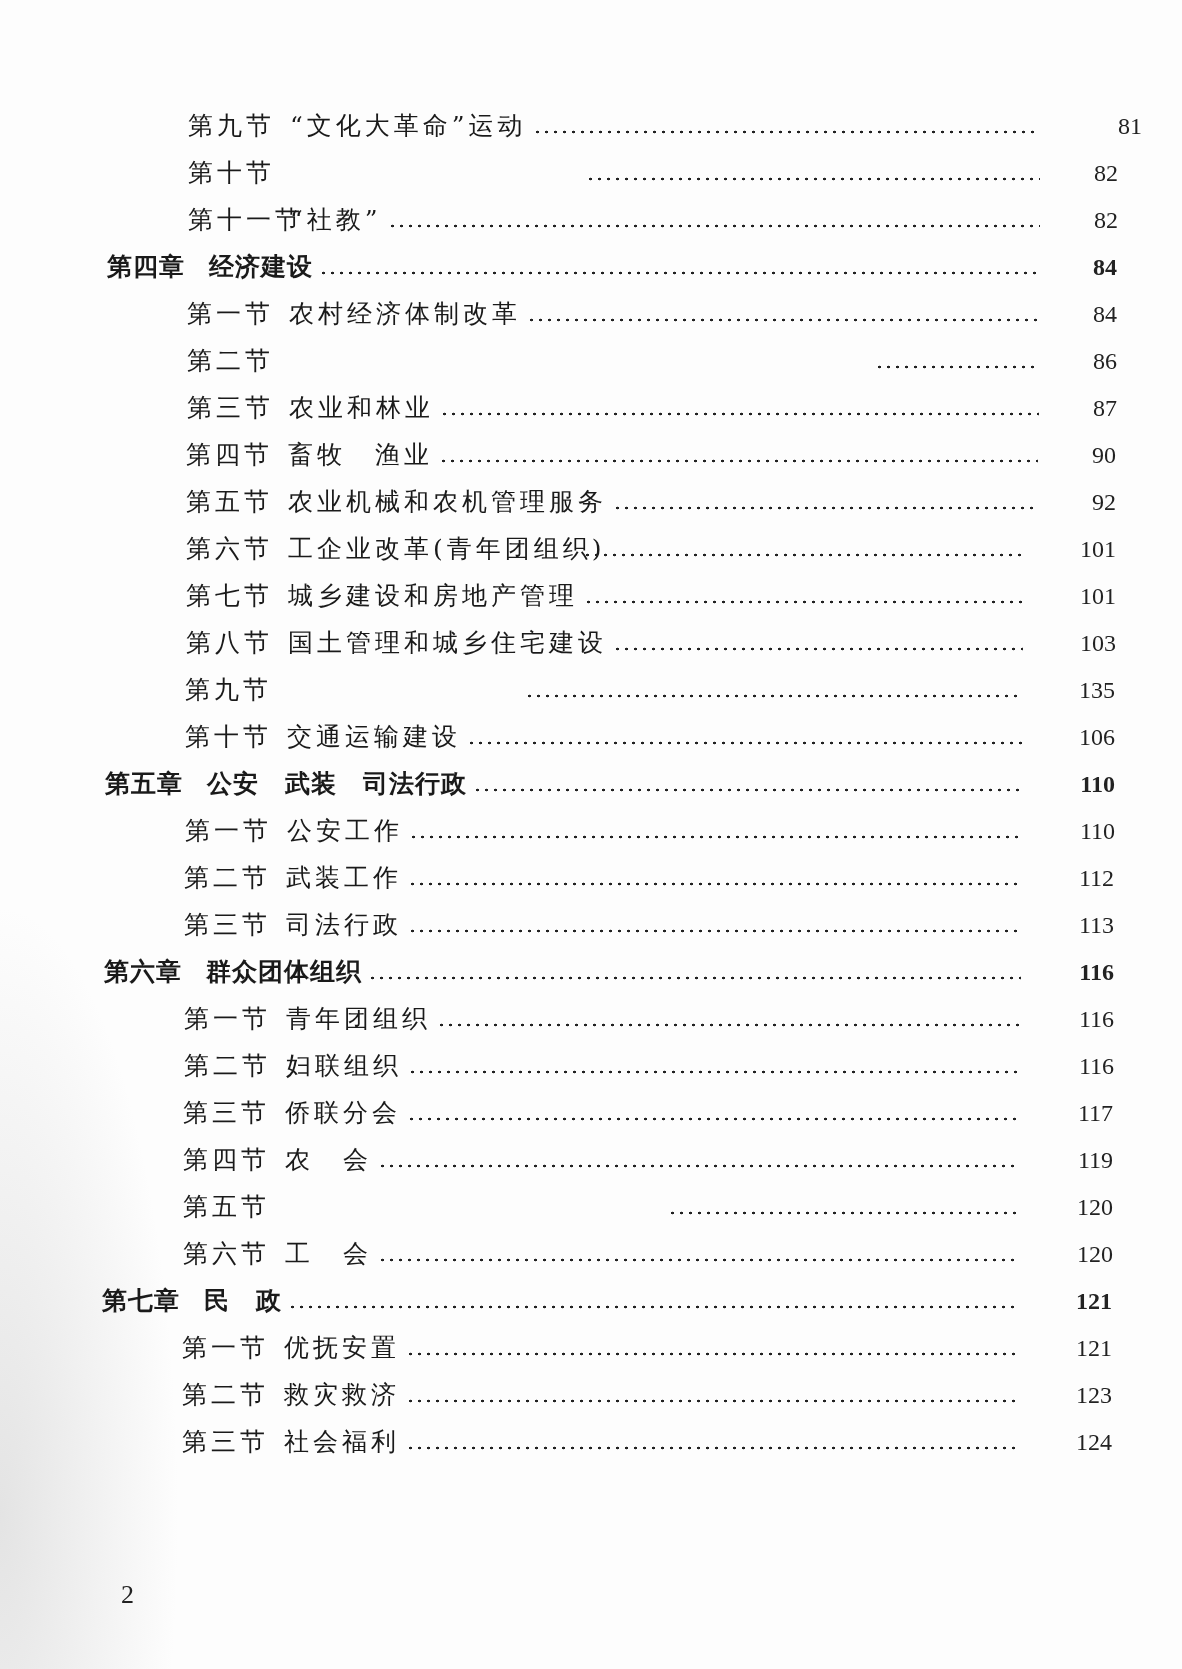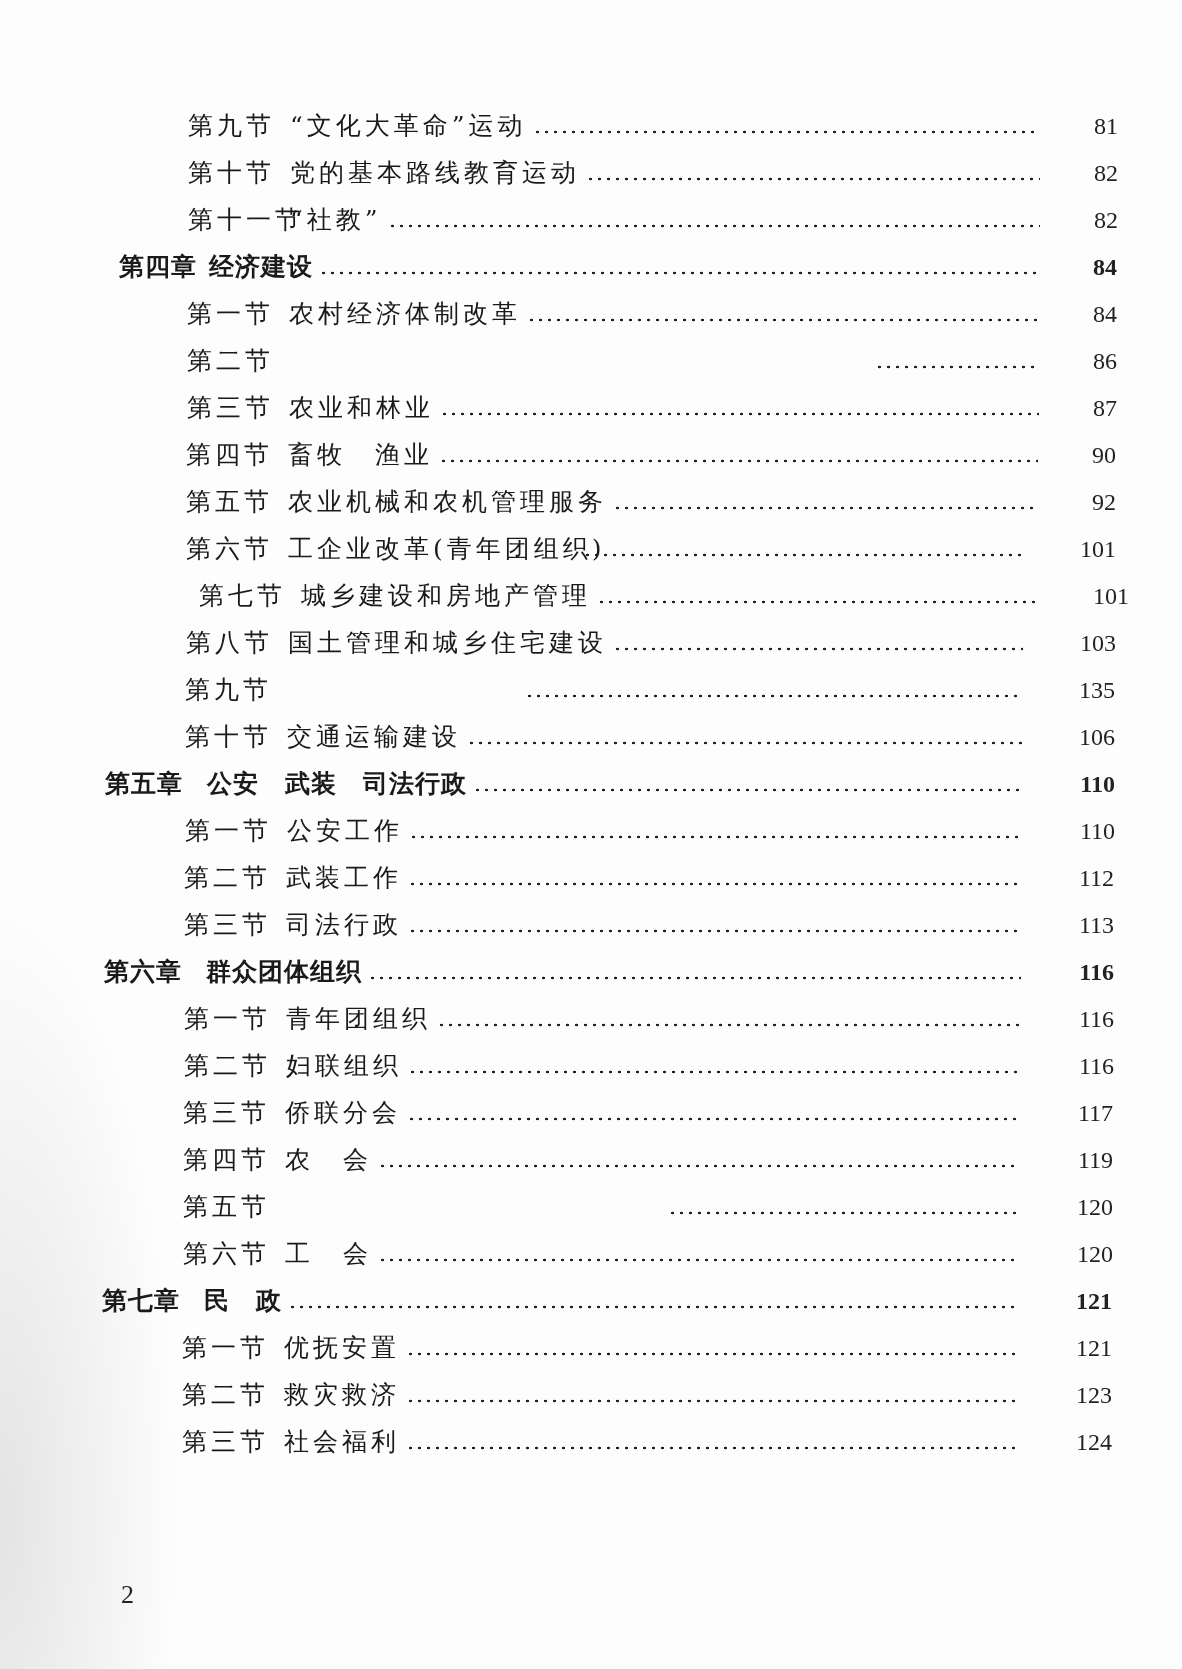--- a/index.html
+++ b/index.html
@@ -84,36 +84,35 @@
 </head>
 <body>
 
 <div class="page">
   <div class="speckle-left"></div>
   <div class="toc" id="toc">
       <div class="row section" style="top: 0px; left: 188px; width: 912px;">
         <span class="label" style="width: 102px;">第九节</span>
         <span class="title">“文化大革命”运动</span>
         <span class="leader" style="left: 345px; width: 507px;"></span>
-        <span class="page-num" style="left: 870px;">81</span>
+        <span class="page-num" style="left: 894px;">81</span>
       </div>
       <div class="row section" style="top: 47px; left: 188px; width: 912px;">
         <span class="label" style="width: 102px;">第十节</span>
-        <span class="title">党的基本路线教育运动</span>
         <span class="leader" style="left: 398px; width: 454px;"></span>
         <span class="page-num" style="left: 870px;">82</span>
       </div>
       <div class="row section" style="top: 94px; left: 188px; width: 912px;">
         <span class="label" style="width: 102px;">第十一节</span>
         <span class="title">“社教”</span>
         <span class="leader" style="left: 200px; width: 652px;"></span>
         <span class="page-num" style="left: 870px;">82</span>
       </div>
       <div class="row chapter" style="top: 141px; left: 107px; width: 993px;">
-        <span class="label" style="width: 102px; text-align: center;">第四章</span>
+        <span class="label" style="width: 102px;">第四章</span>
         <span class="title">经济建设</span>
         <span class="leader" style="left: 212px; width: 720px;"></span>
         <span class="page-num" style="left: 950px;">84</span>
       </div>
       <div class="row section" style="top: 188px; left: 187px; width: 913px;">
         <span class="label" style="width: 102px;">第一节</span>
         <span class="title">农村经济体制改革</span>
         <span class="leader" style="left: 340px; width: 512px;"></span>
         <span class="page-num" style="left: 870px;">84</span>
       </div>
@@ -139,21 +138,21 @@
         <span class="title">农业机械和农机管理服务</span>
         <span class="leader" style="left: 427px; width: 425px;"></span>
         <span class="page-num" style="left: 870px;">92</span>
       </div>
       <div class="row section" style="top: 423px; left: 186px; width: 914px;">
         <span class="label" style="width: 102px;">第六节</span>
         <span class="title">工企业改革(青年团组织)</span>
         <span class="leader" style="left: 397px; width: 440px;"></span>
         <span class="page-num" style="left: 870px;">101</span>
       </div>
-      <div class="row section" style="top: 470px; left: 186px; width: 914px; margin-left: 13px;">
+      <div class="row section" style="top: 470px; left: 186px; width: 914px;">
         <span class="label" style="width: 102px;">第七节</span>
         <span class="title">城乡建设和房地产管理</span>
         <span class="leader" style="left: 398px; width: 439px;"></span>
         <span class="page-num" style="left: 870px;">101</span>
       </div>
       <div class="row section" style="top: 517px; left: 186px; width: 914px;">
         <span class="label" style="width: 102px;">第八节</span>
         <span class="title">国土管理和城乡住宅建设</span>
         <span class="leader" style="left: 427px; width: 410px;"></span>
         <span class="page-num" style="left: 870px;">103</span>

